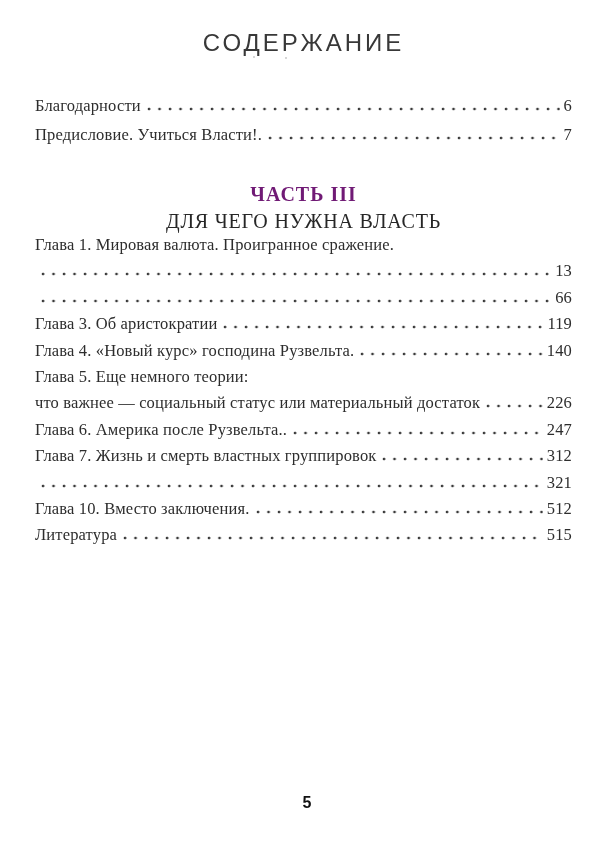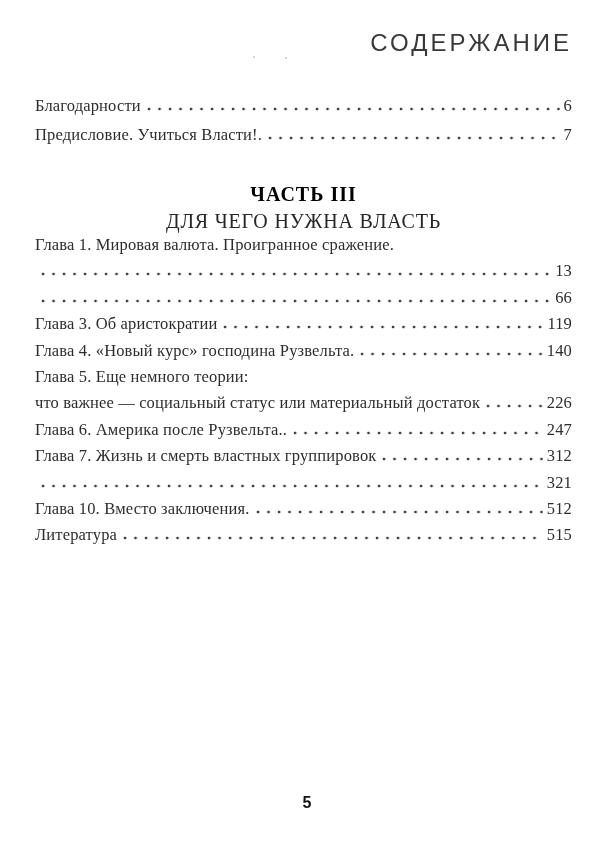--- a/index.html
+++ b/index.html
@@ -10,21 +10,21 @@
     overflow:hidden;
     font-family:"Liberation Serif","DejaVu Serif",serif;
     color:#2d2d2d;
   }
   .doc {
     position:absolute;
     left:35px; right:28px; top:0;
   }
   .toc-title {
     margin-top:26px;
-    text-align:right;
+    text-align:center;
     font-family:"Liberation Sans","DejaVu Sans",sans-serif;
     font-weight:400;
     font-size:24px;
     letter-spacing:3px;
     color:#383838;
     line-height:34px;
   }
   .front-list { margin-top:36px;font-family:Liberation Serif, serif; }
   .front-list .toc-row { height:29px; }
   .toc-row {
@@ -49,21 +49,21 @@
     flex:0 0 auto;
     margin-left:1px;
     text-align:right;
     color:#2d2d2d;
   }
   .part-heading { margin-top:27px; text-align:center; }
   .part-kicker {
     font-weight:700;
     font-size:20px;
     letter-spacing:1px;
-    color:#000000;
+    color:#701a75;
     line-height:26px;
   }
   .part-title {
     font-weight:400;
     font-size:20px;
     letter-spacing:0.8px;
     color:#262626;
     line-height:28px;
   }
   .chapter-list { }

